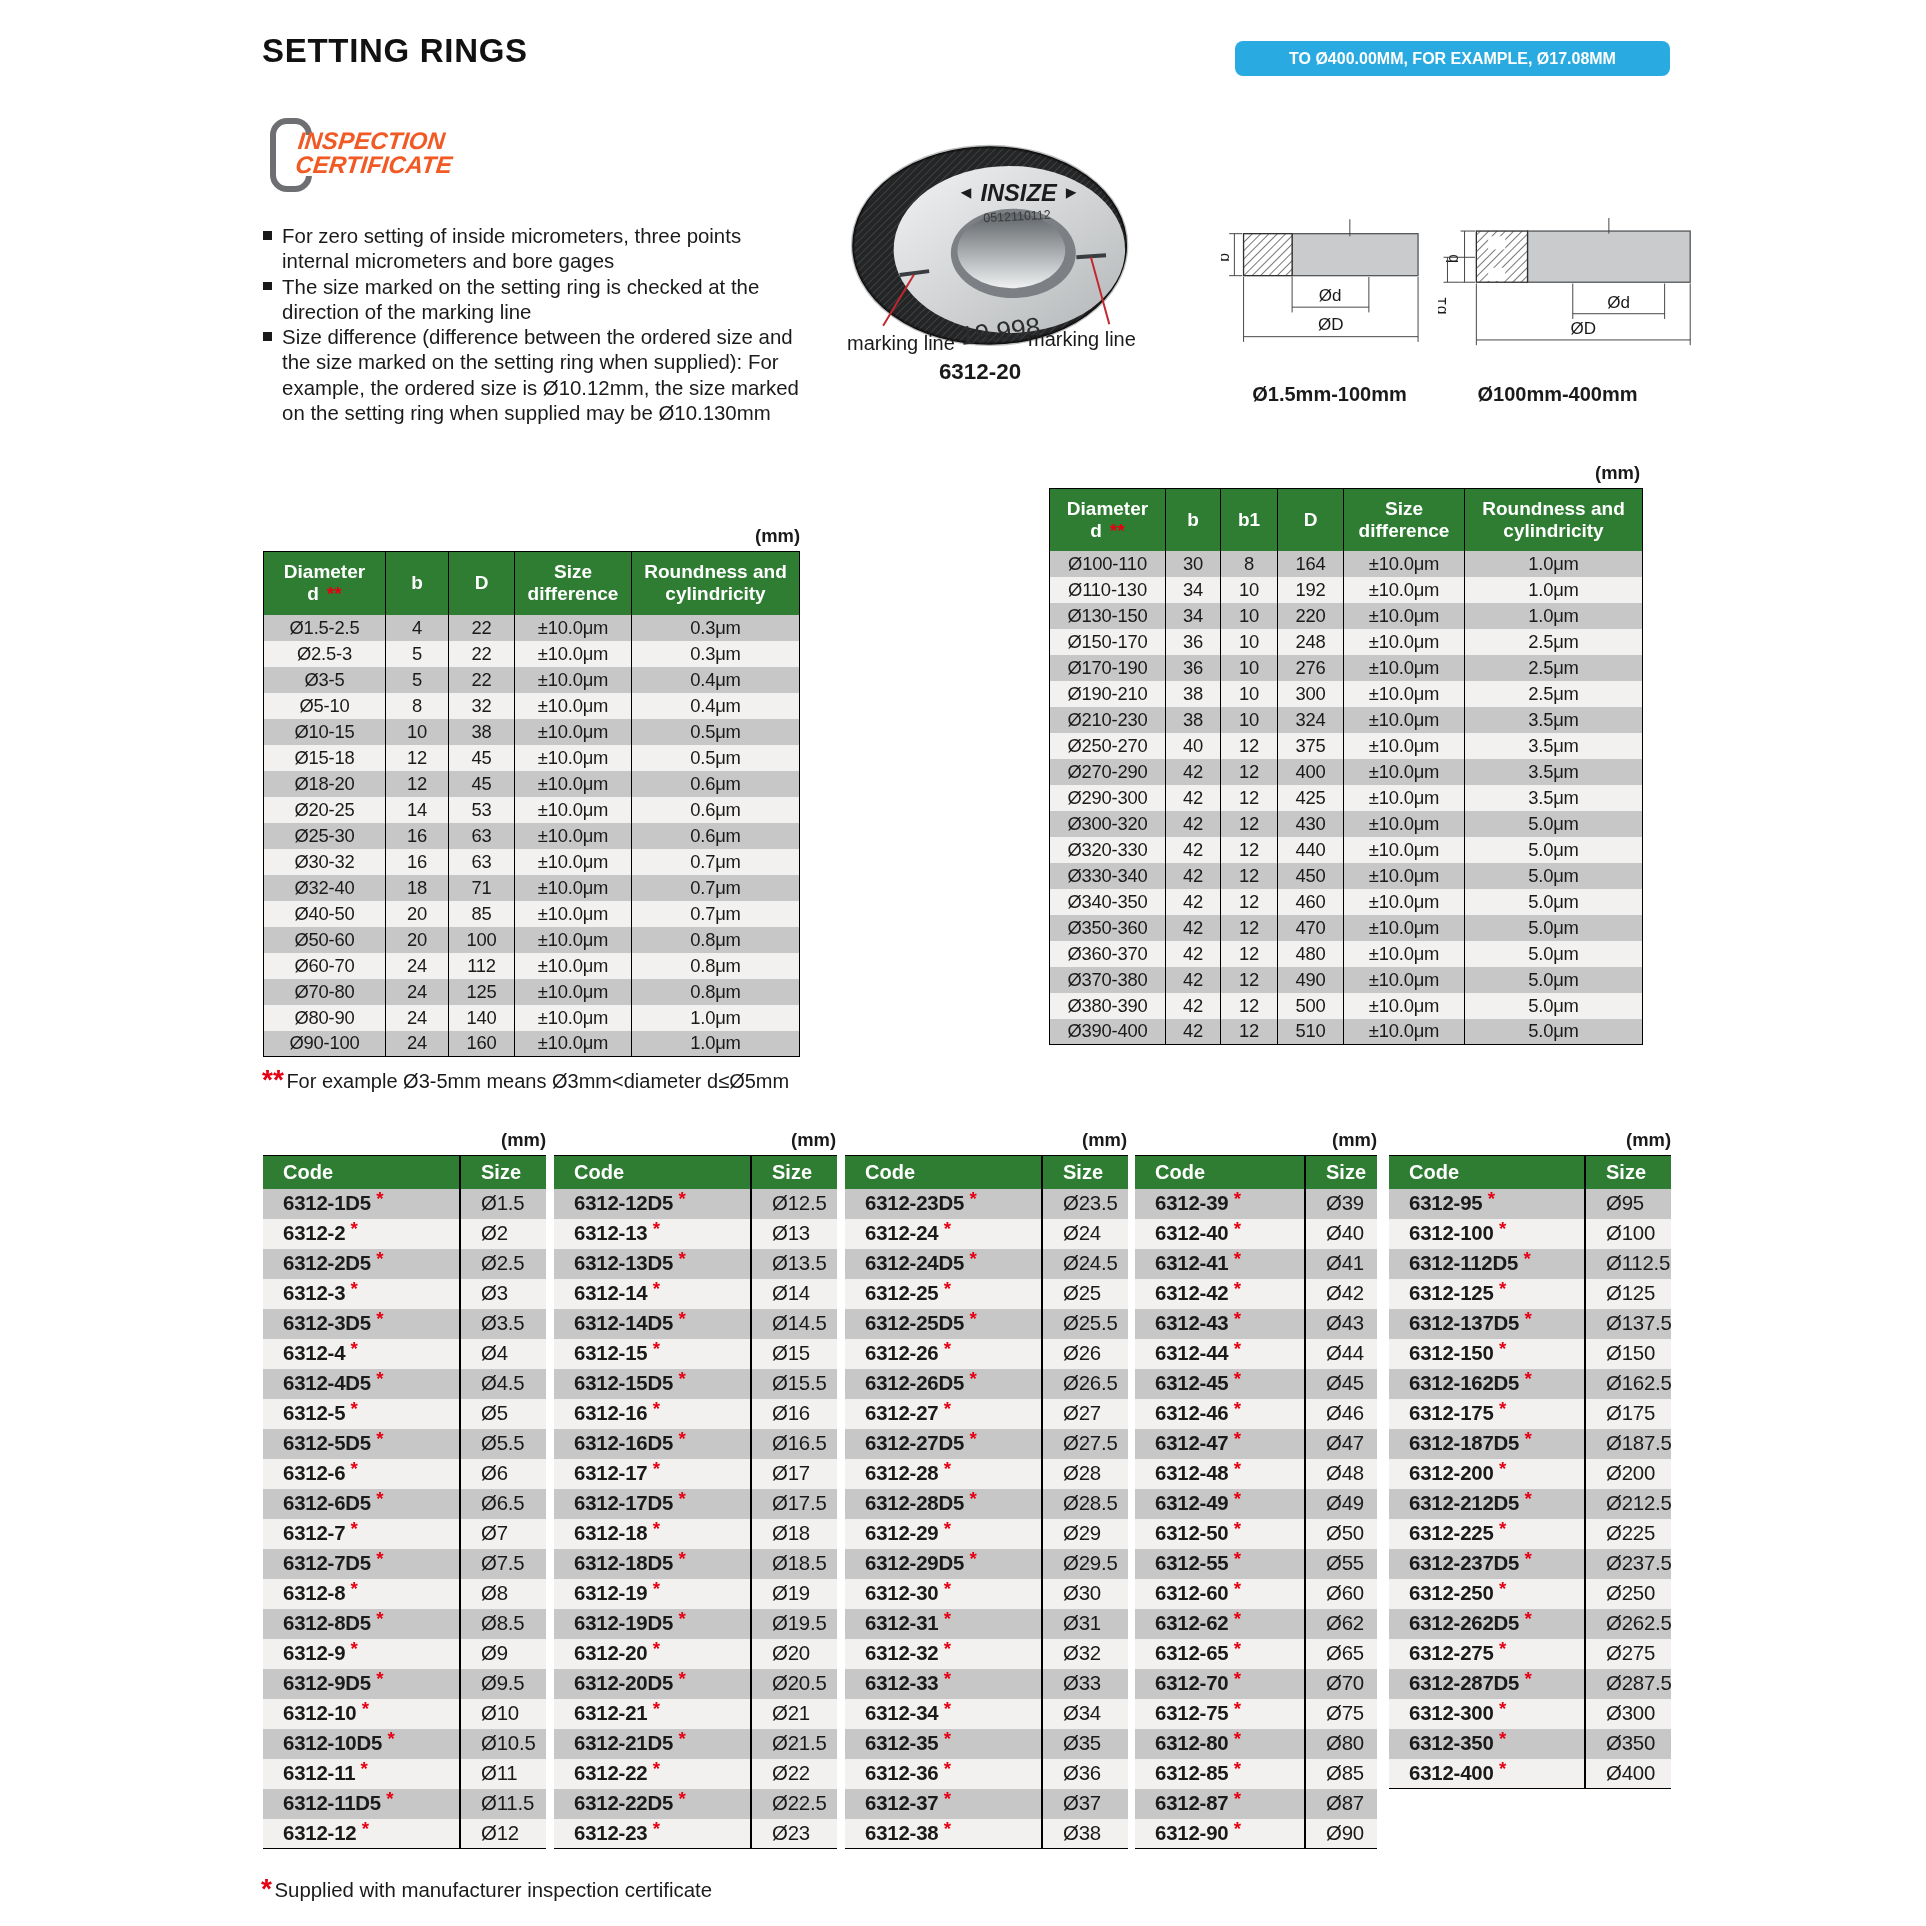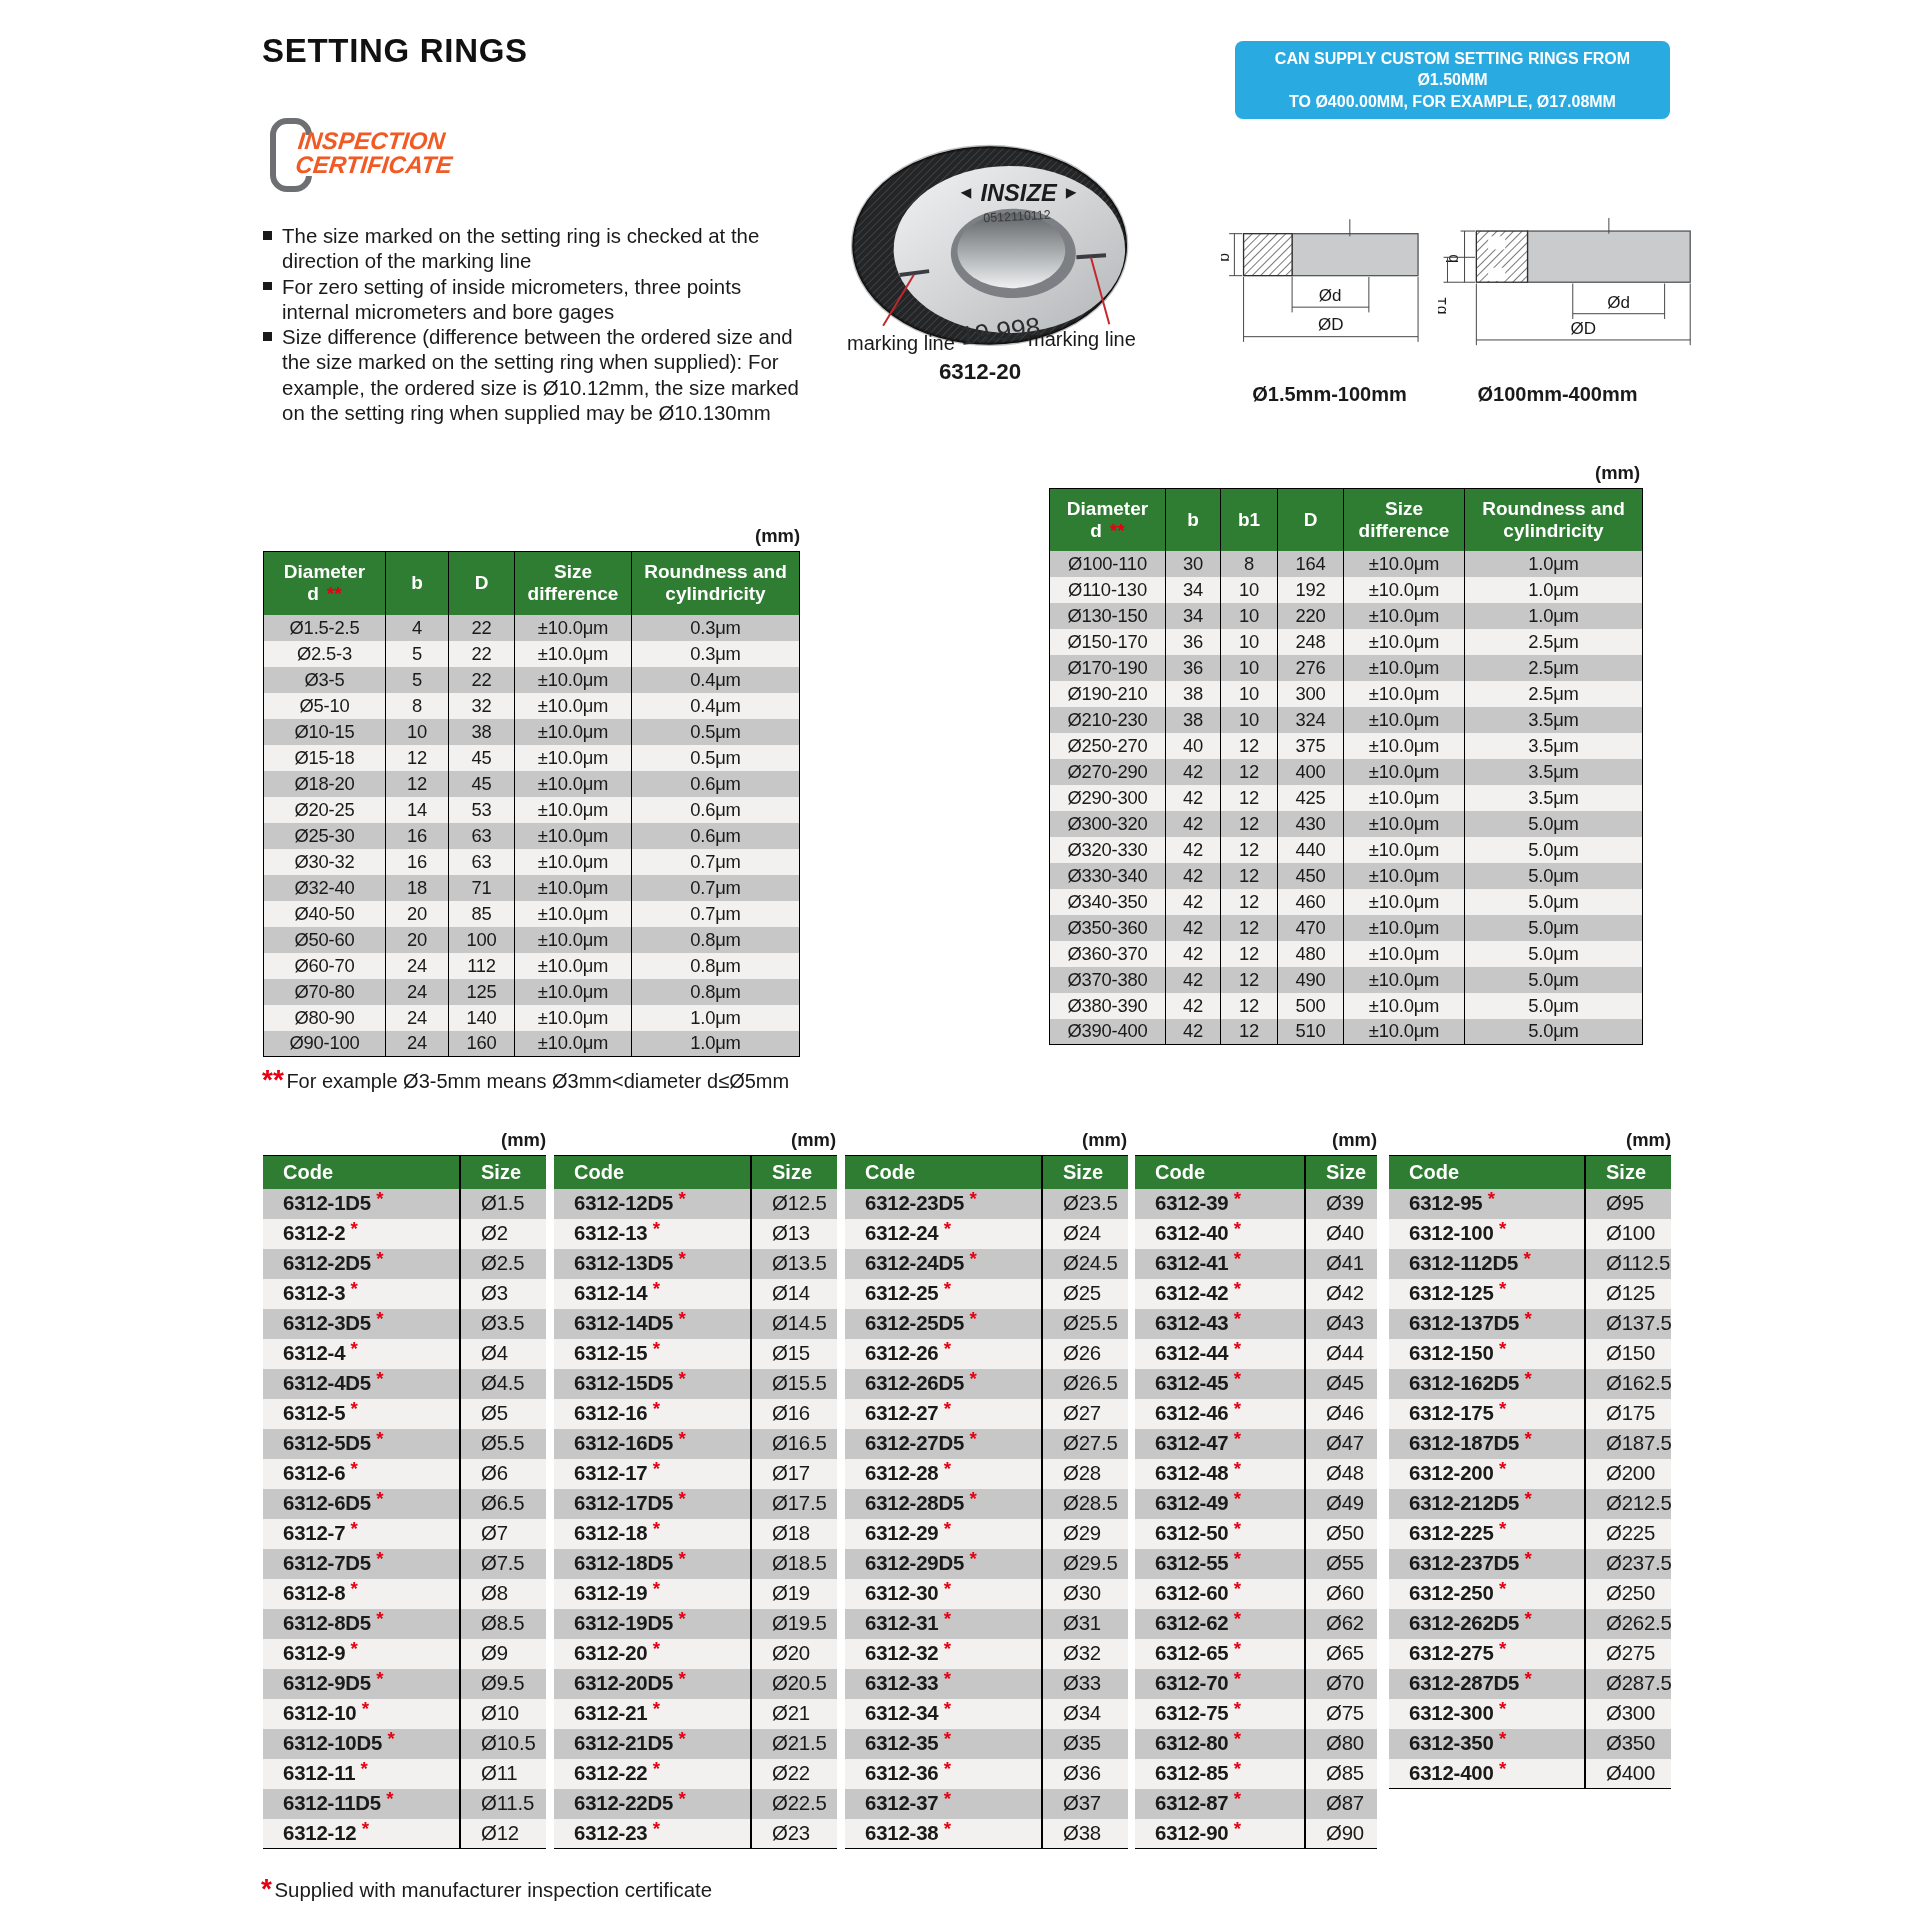--- a/index.html
+++ b/index.html
@@ -74,38 +74,37 @@
   .fig-label{font-size:20px;color:#1a1a1a;}
   .fig-caption{font-size:22.4px;font-weight:bold;text-align:center;}
   .diag-caption{font-size:20px;font-weight:bold;text-align:center;}
 </style>
 </head>
 <body>
 
 <div class="abs page-title" style="left:262px;top:32px;">SETTING RINGS</div>
 
 <div class="abs banner" style="left:1235px;top:41px;width:435px;">
-  <div>CAN SUPPLY CUSTOM SETTING RINGS FROM Ø1.50MM</div>
   <div>TO Ø400.00MM, FOR EXAMPLE, Ø17.08MM</div>
 </div>
 
 <div class="abs cert-icon" style="left:270px;top:118px;"></div>
 <div class="abs cert-text" style="left:297px;top:129px;">
   <div>INSPECTION</div>
   <div>CERTIFICATE</div>
 </div>
 
 <div class="abs bullets" style="left:263px;top:224px;">
   <div class="bullet">
     <span class="bullet-sq"></span>
-    <span class="bullet-text">The size marked on the setting ring is checked at the direction of the marking line</span>
+    <span class="bullet-text">For zero setting of inside micrometers, three points internal micrometers and bore gages</span>
   </div>
   <div class="bullet">
     <span class="bullet-sq"></span>
-    <span class="bullet-text">For zero setting of inside micrometers, three points internal micrometers and bore gages</span>
+    <span class="bullet-text">The size marked on the setting ring is checked at the direction of the marking line</span>
   </div>
   <div class="bullet">
     <span class="bullet-sq"></span>
     <span class="bullet-text">Size difference (difference between the ordered size and the size marked on the setting ring when supplied): For example, the ordered size is Ø10.12mm, the size marked on the setting ring when supplied may be Ø10.130mm</span>
   </div>
 </div>
 
 <svg class="abs" style="left:845px;top:135px;" width="309" height="263" viewBox="0 0 470 400">
   <defs>
     <pattern id="knurl" width="8" height="8" patternUnits="userSpaceOnUse" patternTransform="rotate(45)">

